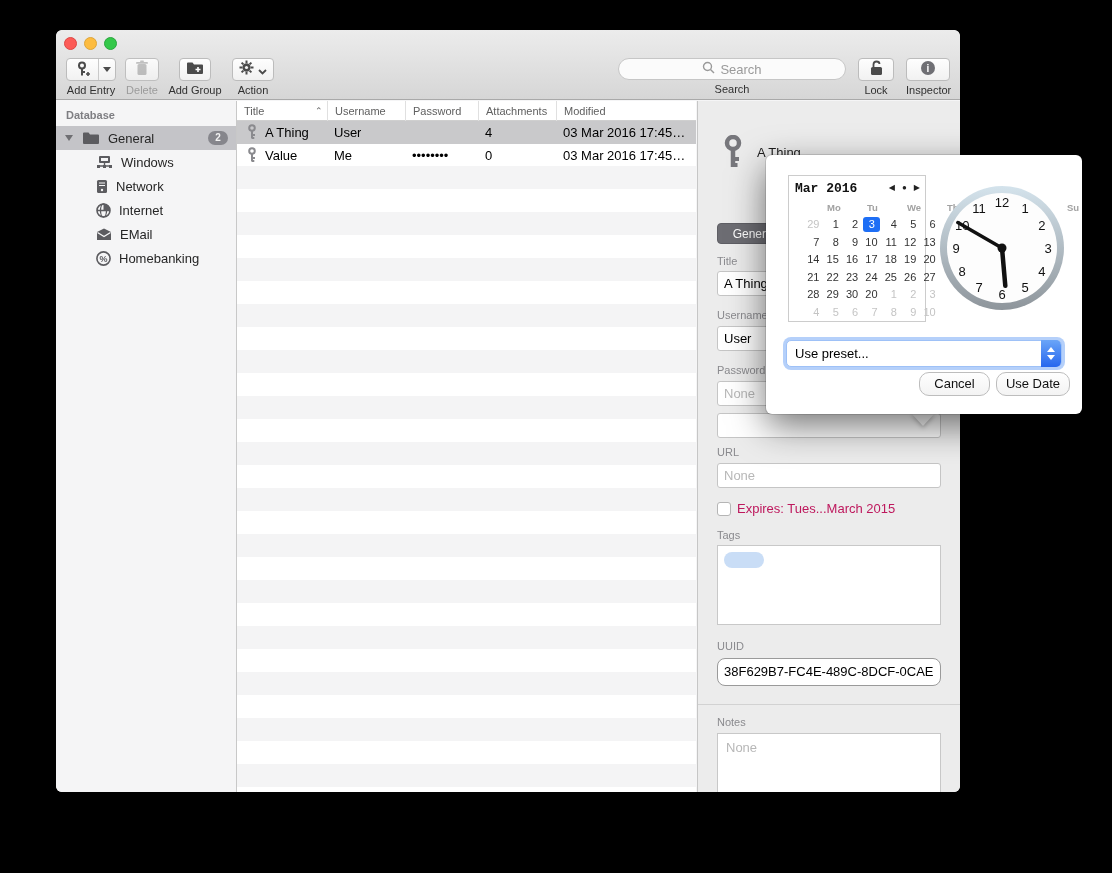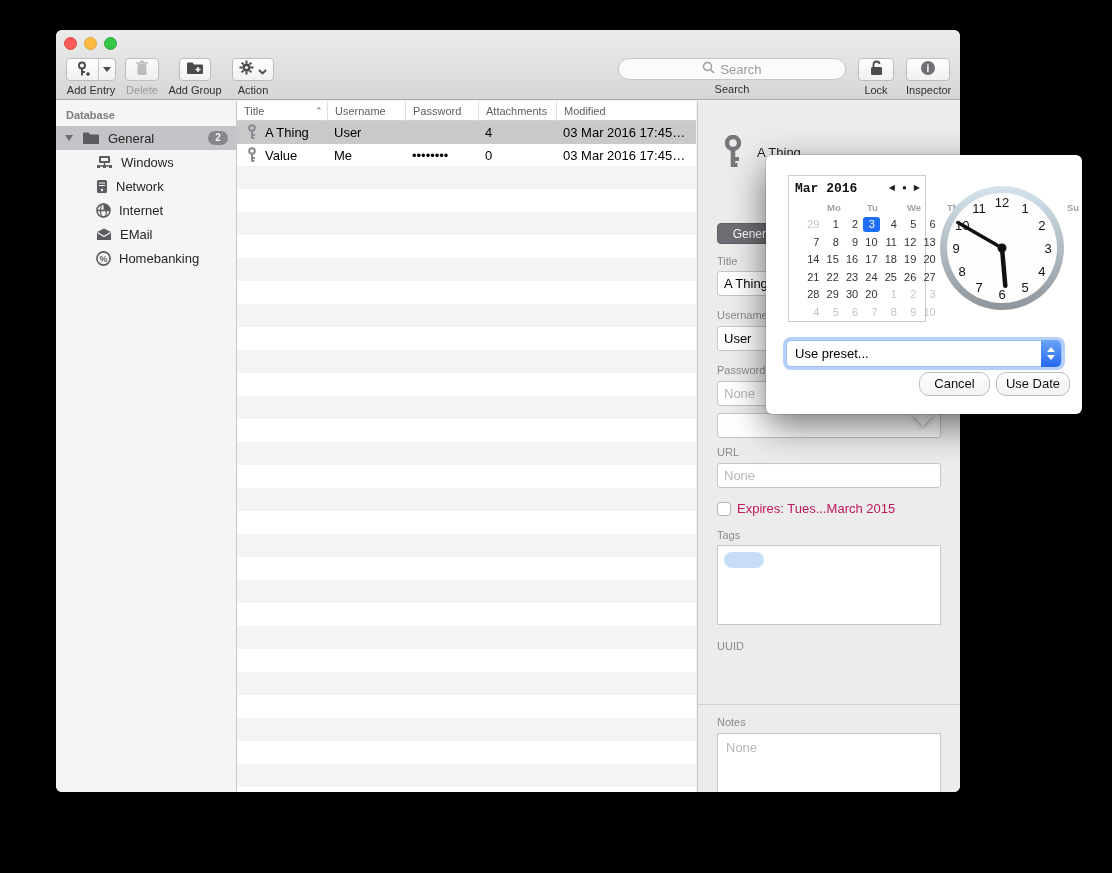--- a/index.html
+++ b/index.html
@@ -367,20 +367,21 @@
         <div id="expires-check"></div>
         <div id="expires-label">Expires: Tues...March 2015</div>
       </div>
 
       <div class="insp-label" style="top:428px;">Tags</div>
       <div id="tags-box">
         <div id="tag-pill" style="background: rgb(201, 221, 246);"></div>
       </div>
 
       <div class="insp-label" style="top:539px;">UUID</div>
+      <div id="uuid-field">38F629B7-FC4E-489C-8DCF-0CAE</div>
 
       <div class="insp-divider" style="top:603px;"></div>
 
       <div class="insp-label" style="top:615px;">Notes</div>
       <div id="notes-box">None</div>
 
     </div>
   </div>
 
   <div id="popover-tail"></div>

